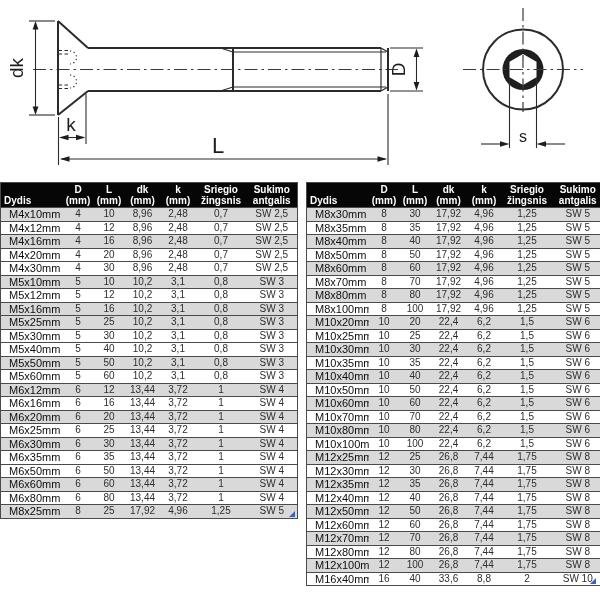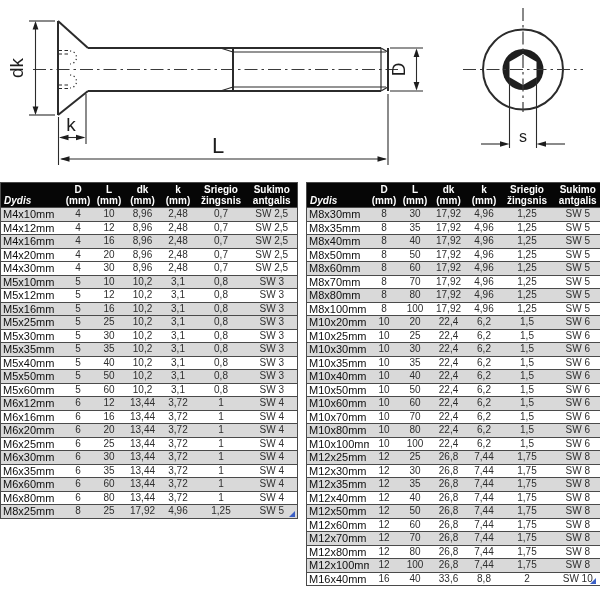--- a/index.html
+++ b/index.html
@@ -14,26 +14,26 @@
   .dim{stroke:#2b2b2b;stroke-width:1.1;fill:none;}
   .arw{fill:#1d1d1d;stroke:none;}
 
   .twrap{position:absolute;top:182px;background:#fff;}
   .twrap.left{left:0;width:297px;}
   .twrap.right{left:306px;width:292px;}
   table.spec{width:100%;border-collapse:collapse;table-layout:fixed;
              border:1px solid #4a4a4a;}
   table.spec thead th{background:#060606;color:#fff;font-size:10px;line-height:11px;
              font-weight:bold;vertical-align:bottom;padding:1px 0 1px 0;text-align:center;}
-  table.spec thead th.h-dydis{text-align:left;padding-left:3px;font-style:italic;}
+  table.spec thead th.h-dydis{text-align:left;padding-left:3px;}
   table.spec thead th span{display:block;}
   table.spec tbody td{border-top:1px solid #4a4a4a;font-size:10px;color:#2e2e2e;
              text-align:center;height:12.5px;line-height:12.5px;padding:0;
              overflow:hidden;white-space:nowrap;}
-  table.spec tbody td.dydis{font-size:11px;color:#0e0e0e;text-align:left;padding-left:2px;}
+  table.spec tbody td.dydis{font-size:11px;color:#0e0e0e;text-align:left;padding-left:8px;}
   table.spec tbody tr.alt{background:#d9d9d9;}
   .handle{position:absolute;right:2px;bottom:2px;width:0;height:0;
           border-left:6px solid transparent;border-bottom:6px solid #3b5fc5;}
 </style>
 </head>
 <body>
 
 <div class="stage">
 
   
@@ -259,105 +259,105 @@
           </tr>
           <tr>
             <td class="dydis">M5x30mm</td>
             <td>5</td>
             <td>30</td>
             <td>10,2</td>
             <td>3,1</td>
             <td>0,8</td>
             <td>SW 3</td>
           </tr>
-          <tr class="alt">
-            <td class="dydis">M5x35mm</td>
-            <td>5</td>
+          <tr>
+            <td class="dydis">M5x40mm</td>
+            <td>5</td>
+            <td>40</td>
+            <td>10,2</td>
+            <td>3,1</td>
+            <td>0,8</td>
+            <td>SW 3</td>
+          </tr>
+          <tr class="alt">
+            <td class="dydis">M5x50mm</td>
+            <td>5</td>
+            <td>50</td>
+            <td>10,2</td>
+            <td>3,1</td>
+            <td>0,8</td>
+            <td>SW 3</td>
+          </tr>
+          <tr>
+            <td class="dydis">M5x60mm</td>
+            <td>5</td>
+            <td>60</td>
+            <td>10,2</td>
+            <td>3,1</td>
+            <td>0,8</td>
+            <td>SW 3</td>
+          </tr>
+          <tr class="alt">
+            <td class="dydis">M6x12mm</td>
+            <td>6</td>
+            <td>12</td>
+            <td>13,44</td>
+            <td>3,72</td>
+            <td>1</td>
+            <td>SW 4</td>
+          </tr>
+          <tr>
+            <td class="dydis">M6x16mm</td>
+            <td>6</td>
+            <td>16</td>
+            <td>13,44</td>
+            <td>3,72</td>
+            <td>1</td>
+            <td>SW 4</td>
+          </tr>
+          <tr class="alt">
+            <td class="dydis">M6x20mm</td>
+            <td>6</td>
+            <td>20</td>
+            <td>13,44</td>
+            <td>3,72</td>
+            <td>1</td>
+            <td>SW 4</td>
+          </tr>
+          <tr>
+            <td class="dydis">M6x25mm</td>
+            <td>6</td>
+            <td>25</td>
+            <td>13,44</td>
+            <td>3,72</td>
+            <td>1</td>
+            <td>SW 4</td>
+          </tr>
+          <tr class="alt">
+            <td class="dydis">M6x30mm</td>
+            <td>6</td>
+            <td>30</td>
+            <td>13,44</td>
+            <td>3,72</td>
+            <td>1</td>
+            <td>SW 4</td>
+          </tr>
+          <tr>
+            <td class="dydis">M6x35mm</td>
+            <td>6</td>
             <td>35</td>
-            <td>10,2</td>
-            <td>3,1</td>
-            <td>0,8</td>
-            <td>SW 3</td>
-          </tr>
-          <tr>
-            <td class="dydis">M5x40mm</td>
-            <td>5</td>
-            <td>40</td>
-            <td>10,2</td>
-            <td>3,1</td>
-            <td>0,8</td>
-            <td>SW 3</td>
-          </tr>
-          <tr class="alt">
-            <td class="dydis">M5x50mm</td>
-            <td>5</td>
+            <td>13,44</td>
+            <td>3,72</td>
+            <td>1</td>
+            <td>SW 4</td>
+          </tr>
+          <tr>
+            <td class="dydis">M6x50mm</td>
+            <td>6</td>
             <td>50</td>
-            <td>10,2</td>
-            <td>3,1</td>
-            <td>0,8</td>
-            <td>SW 3</td>
-          </tr>
-          <tr>
-            <td class="dydis">M5x60mm</td>
-            <td>5</td>
-            <td>60</td>
-            <td>10,2</td>
-            <td>3,1</td>
-            <td>0,8</td>
-            <td>SW 3</td>
-          </tr>
-          <tr class="alt">
-            <td class="dydis">M6x12mm</td>
-            <td>6</td>
-            <td>12</td>
-            <td>13,44</td>
-            <td>3,72</td>
-            <td>1</td>
-            <td>SW 4</td>
-          </tr>
-          <tr>
-            <td class="dydis">M6x16mm</td>
-            <td>6</td>
-            <td>16</td>
-            <td>13,44</td>
-            <td>3,72</td>
-            <td>1</td>
-            <td>SW 4</td>
-          </tr>
-          <tr class="alt">
-            <td class="dydis">M6x20mm</td>
-            <td>6</td>
-            <td>20</td>
-            <td>13,44</td>
-            <td>3,72</td>
-            <td>1</td>
-            <td>SW 4</td>
-          </tr>
-          <tr>
-            <td class="dydis">M6x25mm</td>
-            <td>6</td>
-            <td>25</td>
-            <td>13,44</td>
-            <td>3,72</td>
-            <td>1</td>
-            <td>SW 4</td>
-          </tr>
-          <tr class="alt">
-            <td class="dydis">M6x30mm</td>
-            <td>6</td>
-            <td>30</td>
-            <td>13,44</td>
-            <td>3,72</td>
-            <td>1</td>
-            <td>SW 4</td>
-          </tr>
-          <tr>
-            <td class="dydis">M6x35mm</td>
-            <td>6</td>
-            <td>35</td>
             <td>13,44</td>
             <td>3,72</td>
             <td>1</td>
             <td>SW 4</td>
           </tr>
           <tr class="alt">
             <td class="dydis">M6x60mm</td>
             <td>6</td>
             <td>60</td>
             <td>13,44</td>

